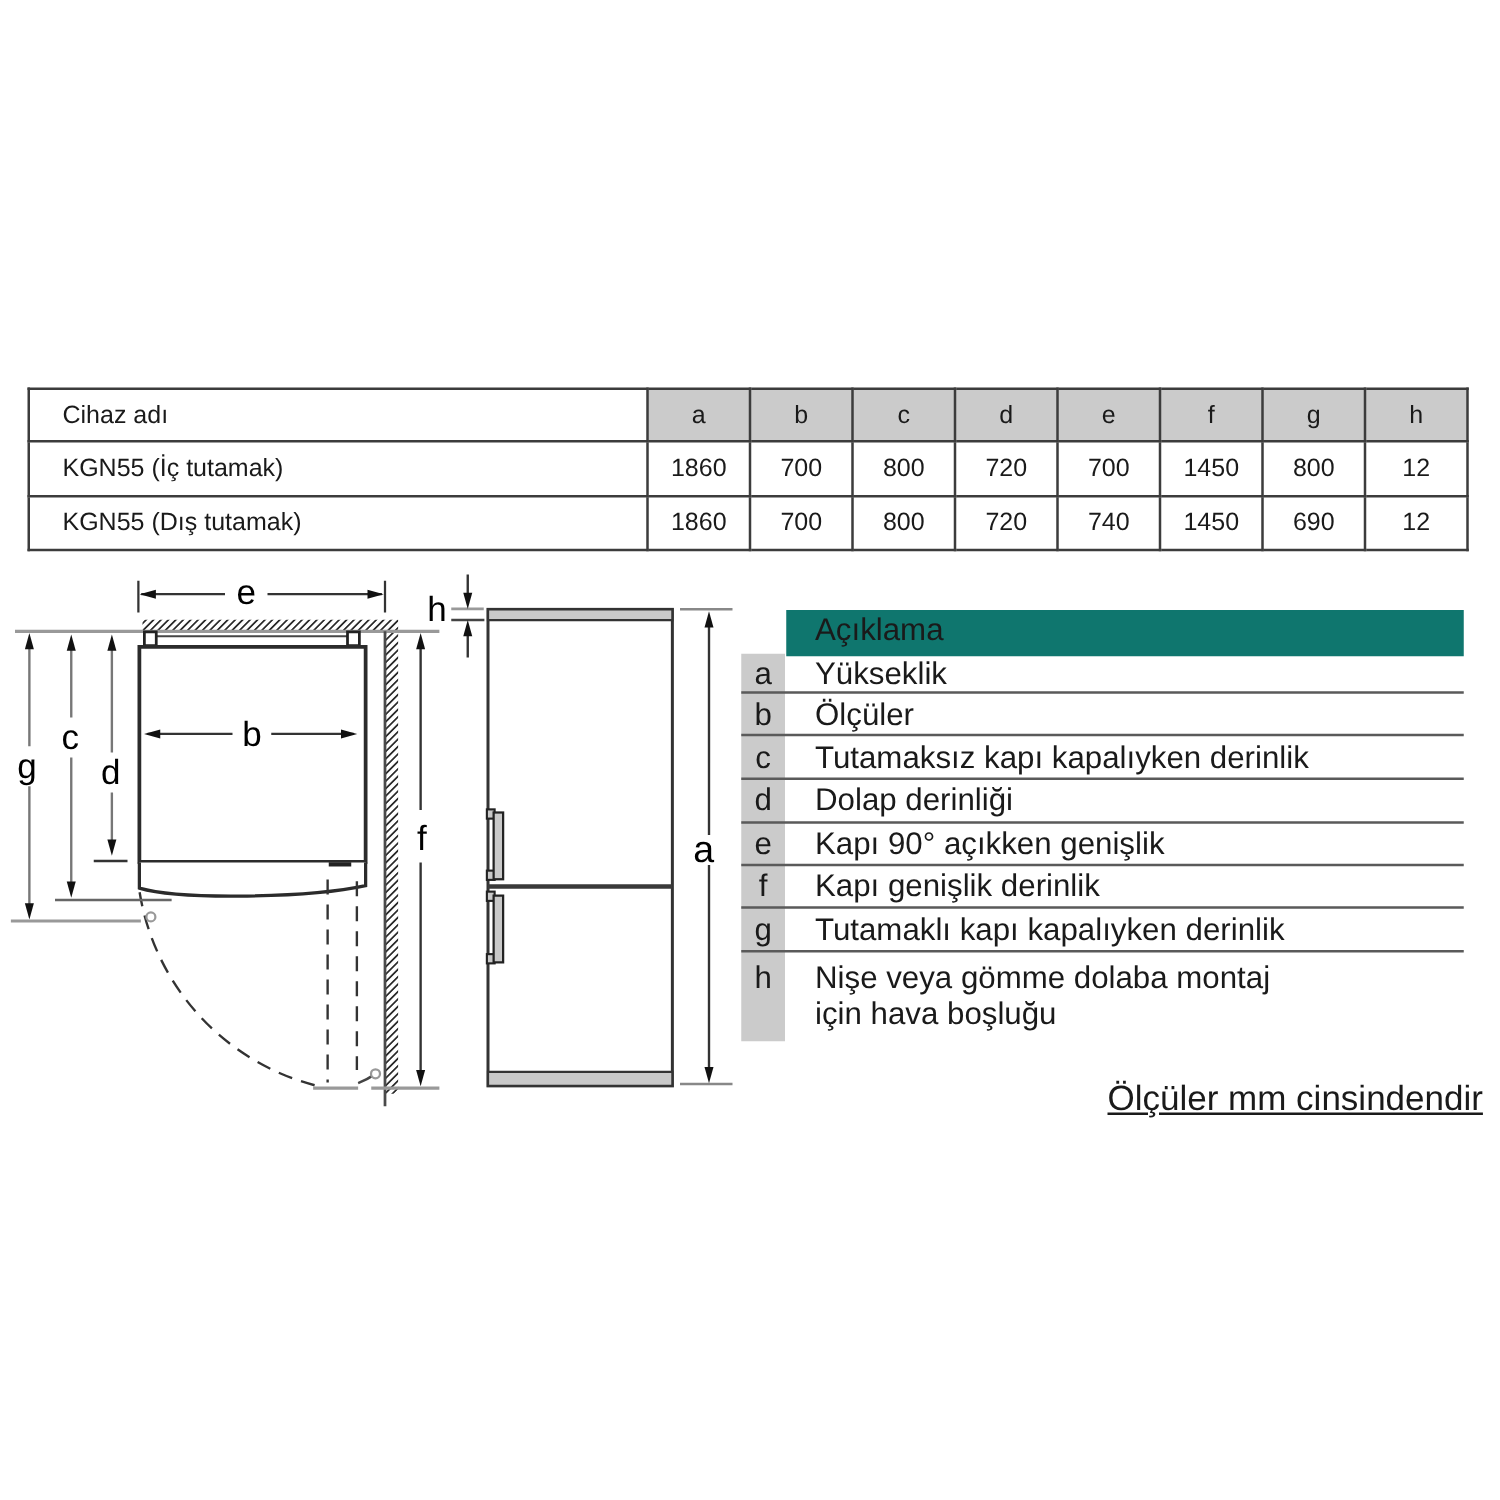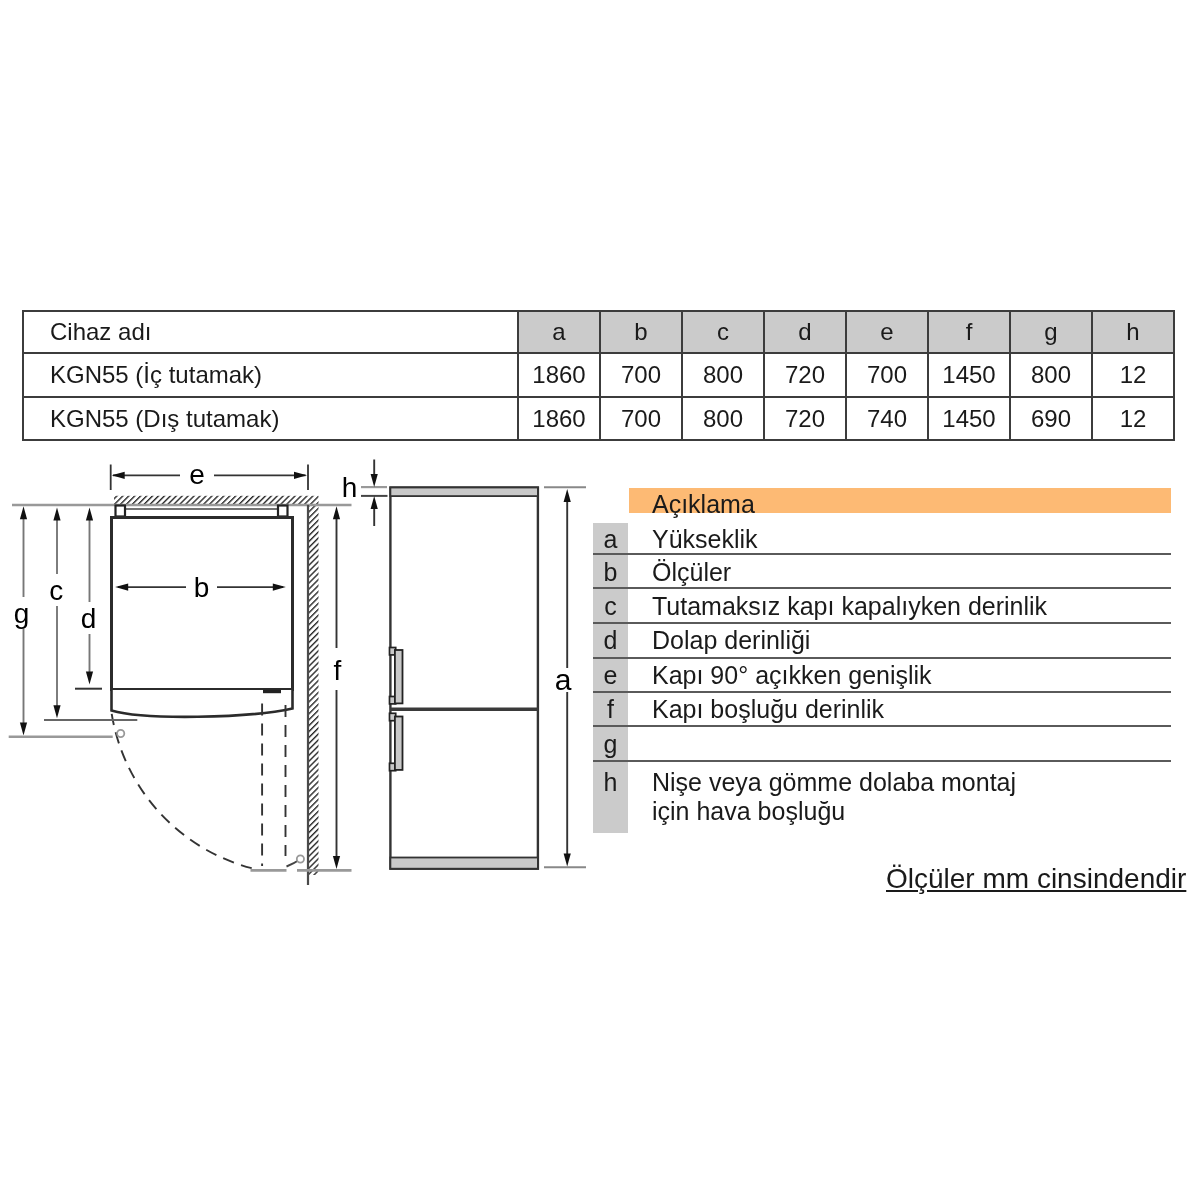--- a/index.html
+++ b/index.html
@@ -1,23 +1,23 @@
 <!DOCTYPE html>
 <html><head>
 <meta charset="utf-8">
 <style>
   html,body{margin:0;padding:0;background:#fff;width:1200px;height:1200px;position:relative;
     font-family:"Liberation Sans",sans-serif;color:#1a1a1a;}
   #page{position:absolute;left:0;top:0;width:1200px;height:1200px;overflow:hidden;}
   table.spec{position:absolute;left:22px;top:310px;border-collapse:collapse;table-layout:fixed;}
-  table.spec td{border:2px solid #3c3c3c;font-size:24px;text-align:center;vertical-align:middle;
+  table.spec td{border:2px solid #3c3c3c;font-size:20px;text-align:center;vertical-align:middle;
     padding:0;white-space:nowrap;}
   table.spec td.name{text-align:left;padding-left:26px;}
   table.spec tr.hd td.gr{background:#cbcbcb;}
-  .legend-hd{position:absolute;left:629px;top:488px;width:542px;height:25px;background:#fdba74;}
+  .legend-hd{position:absolute;left:629px;top:488px;width:542px;height:37px;background:#0f766e;}
   .legend-hd span{position:absolute;left:23px;top:2px;font-size:25px;}
   .lcol{position:absolute;left:593px;top:523px;width:35px;height:310px;background:#cbcbcb;}
   .lrow{position:absolute;left:593px;width:578px;border-bottom:2px solid #5a5a5a;}
   .lletter{position:absolute;width:35px;text-align:center;font-size:25px;}
   .ltext{position:absolute;left:652px;font-size:25px;white-space:nowrap;}
   .note{position:absolute;left:886px;top:863px;font-size:28px;white-space:nowrap;text-decoration:underline;}
 </style>
 </head>
 <body>
 <div id="page">
@@ -87,21 +87,22 @@
 <div class="lletter" style="left:593px;top:626px">d</div>
 <div class="lletter" style="left:593px;top:661px">e</div>
 <div class="lletter" style="left:593px;top:695px">f</div>
 <div class="lletter" style="left:593px;top:730px">g</div>
 <div class="lletter" style="left:593px;top:768px">h</div>
 <div class="ltext" style="top:525px">Yükseklik</div>
 <div class="ltext" style="top:558px">Ölçüler</div>
 <div class="ltext" style="top:592px">Tutamaksız kapı kapalıyken derinlik</div>
 <div class="ltext" style="top:626px">Dolap derinliği</div>
 <div class="ltext" style="top:661px">Kapı 90° açıkken genişlik</div>
-<div class="ltext" style="top:695px">Kapı boşluğu derinlik</div>
+<div class="ltext" style="top:695px">Kapı genişlik derinlik</div>
+<div class="ltext" style="top:730px">Tutamaklı kapı kapalıyken derinlik</div>
 <div class="ltext" style="top:768px">Nişe veya gömme dolaba montaj<br>için hava boşluğu</div>
 <div class="note">Ölçüler mm cinsindendir</div>
 <svg style="position:absolute;left:0;top:450px" width="592" height="460" viewBox="0 450 592 460">
 <defs>
  <pattern id="hat" width="4.2" height="4.2" patternUnits="userSpaceOnUse" patternTransform="rotate(45)">
    <rect width="4.2" height="4.2" fill="#fff"></rect>
    <rect width="1.4" height="4.2" fill="#2a2a2a"></rect>
  </pattern>
 </defs>
 

